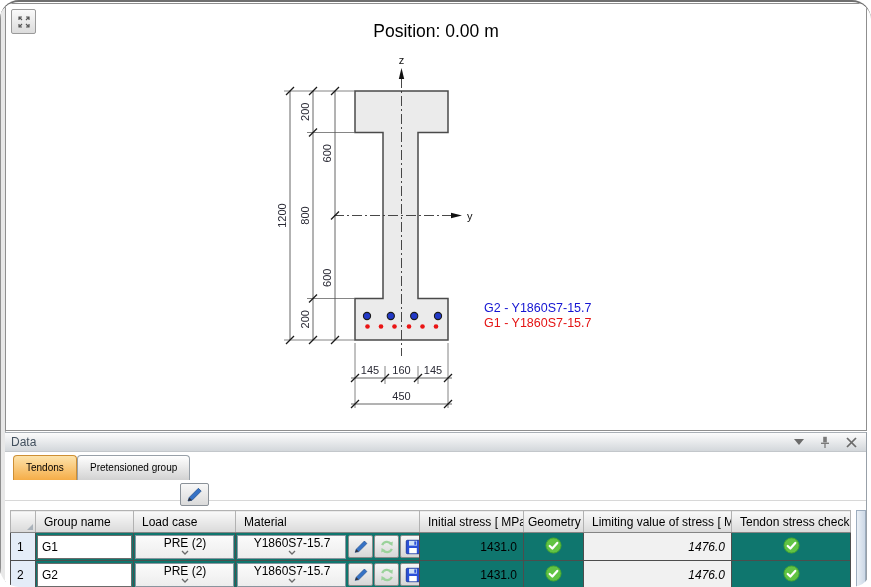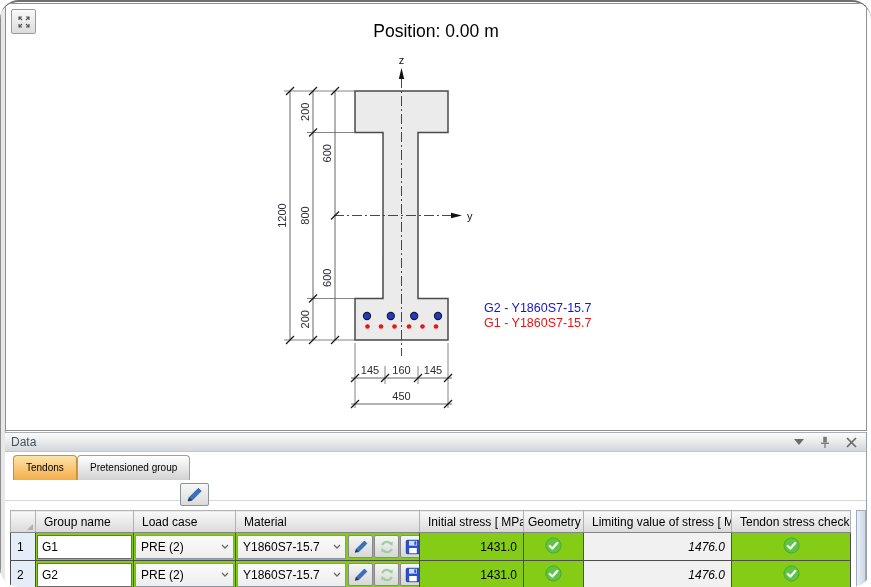--- a/index.html
+++ b/index.html
@@ -44,27 +44,27 @@
   .tbl{position:absolute;left:5px;top:78px;width:840px;border-collapse:collapse;
     table-layout:fixed;font-size:12px;}
   .tbl th{height:21px;background:linear-gradient(#f9f9f9,#dadada);
     border:1px solid #b2b2b2;border-bottom:1px solid #848484;
     font-weight:normal;text-align:left;padding:0 0 0 8px;color:#000;
     white-space:nowrap;overflow:hidden;}
   .tbl th.sel{position:relative;padding:0;}
   .tbl th.sel:after{content:"";position:absolute;right:2px;bottom:2px;
     border-left:6px solid transparent;border-bottom:6px solid #aab2ba;}
   .tbl td{height:27px;border:1px solid #4d4d4d;padding:0;overflow:hidden;
-    white-space:nowrap;background:#84cc16;vertical-align:middle;}
+    white-space:nowrap;background:#0f766e;vertical-align:middle;}
   td.rownum{background:#e4edf8;text-align:left;padding-left:6px;color:#000;}
   .textbox{margin:1px;height:22px;line-height:22px;border:1px solid #6b6b6b;
     background:#fff;padding:0 4px;font-size:12px;}
   .combo{margin:1px;height:22px;border:1px solid #8a959e;background:linear-gradient(#fbfbfb,#ededed);
-    display:flex;align-items:center;justify-content:space-between;padding:0 4px 0 5px;
-    font-size:12px;cursor:pointer;}
+    display:flex;align-items:center;justify-content:flex-start;padding:0 4px 0 5px;
+    font-size:12px;cursor:pointer;flex-direction:column;}
   .mat-wrap{display:flex;align-items:center;gap:1px;padding-right:8px;}
   .mat-wrap .combo{flex:0 0 98px;}
   .cell-btn{width:25px;height:23px;background:linear-gradient(#f6f6f6,#d7d7d7);
     border:1px solid #8a8a8a;border-radius:2px;display:flex;align-items:center;
     justify-content:center;cursor:pointer;padding:0;flex:0 0 auto;}
   td.num{text-align:right;padding-right:6px;}
   td.num-ro{text-align:right;padding-right:6px;background:#f1f1f1;font-style:italic;}
   td.center{text-align:center;}
   .vscroll{position:absolute;left:851px;top:78px;width:10px;height:79px;
     background:linear-gradient(to right,#eaf0f6,#ccd8e6);border:1px solid #9dadbe;box-sizing:border-box;cursor:pointer;}

